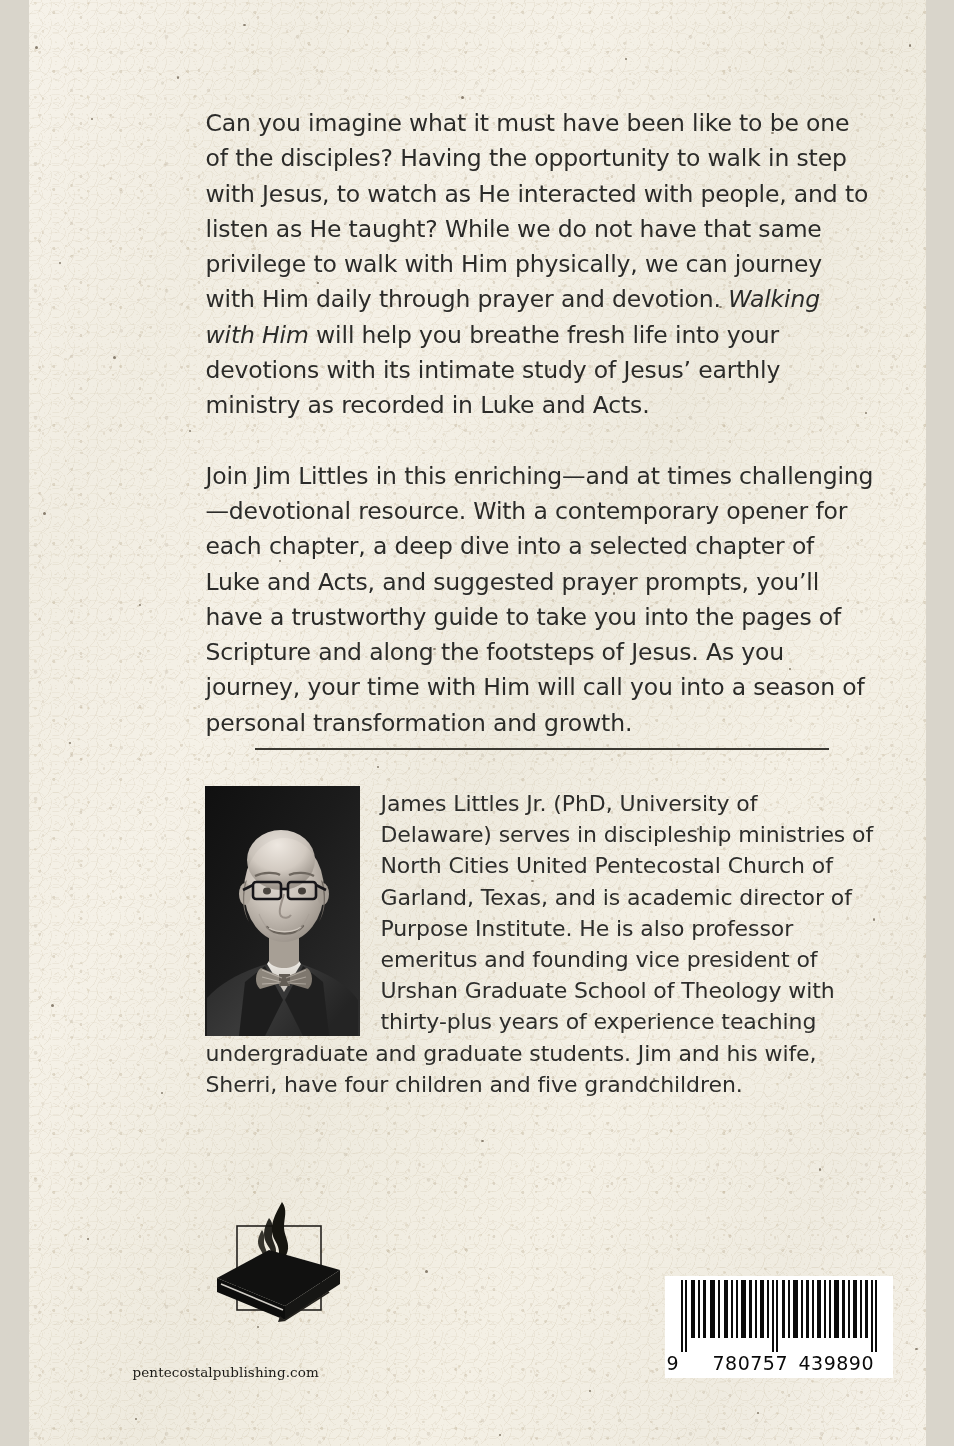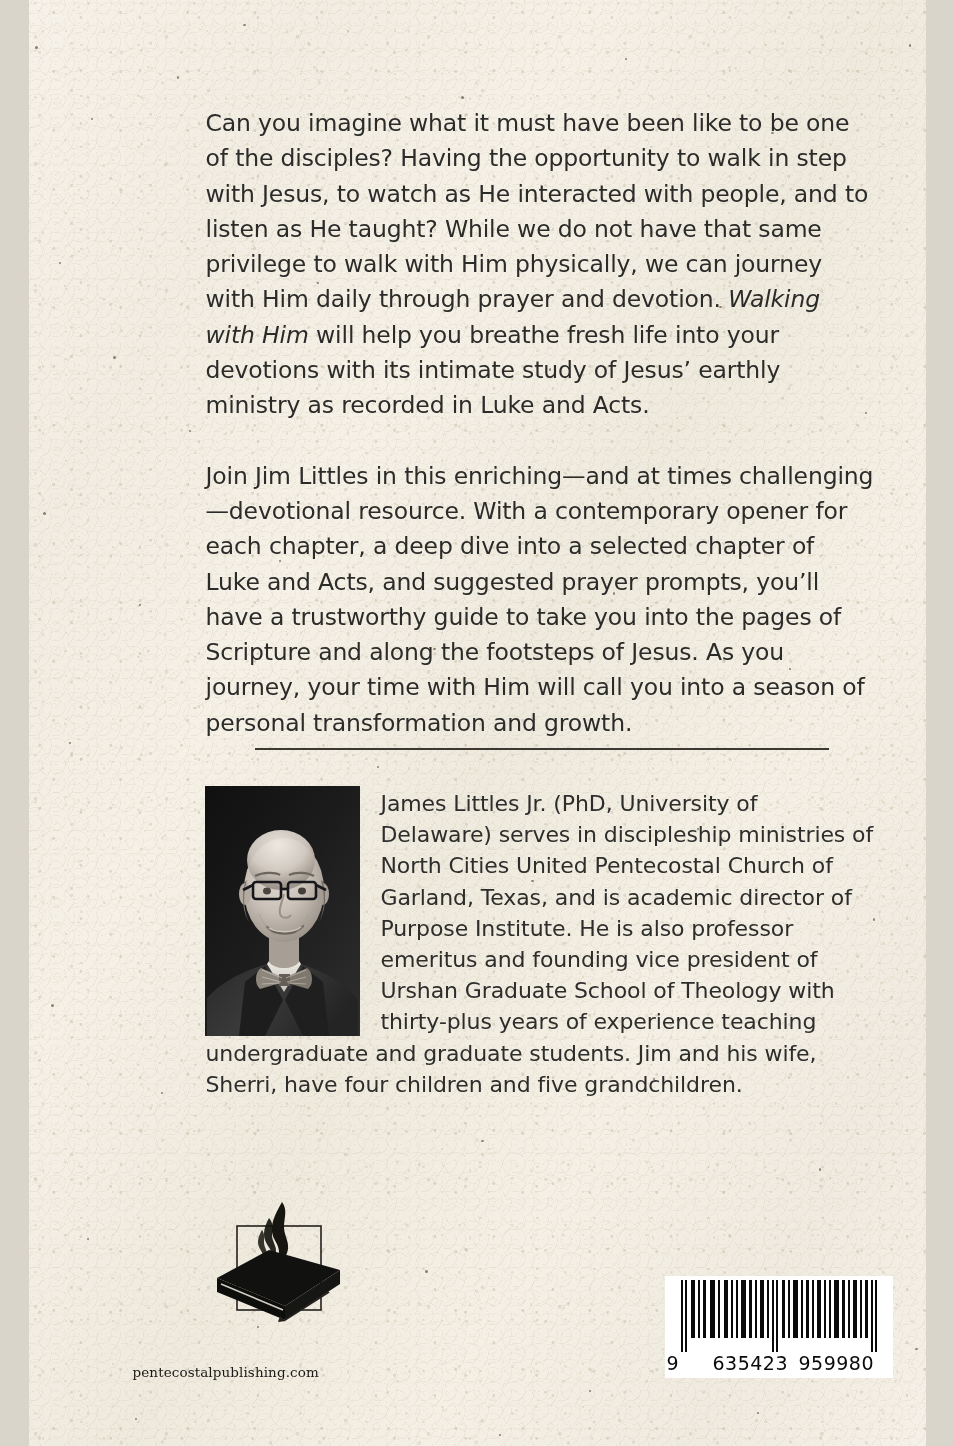--- a/index.html
+++ b/index.html
@@ -416,19 +416,19 @@
         <b style="left:171px; width:3px; height:58px;"></b>
         <b style="left:177px; width:2px; height:58px;"></b>
         <b style="left:182px; width:4px; height:58px;"></b>
         <b style="left:189px; width:2px; height:58px;"></b>
         <b style="left:194px; width:3px; height:58px;"></b>
         <b style="left:200px; width:2px; height:72px;"></b>
         <b style="left:204px; width:2px; height:72px;"></b>
       </div>
       <div class="barcode-digits">
         <span class="bc-lead">9</span>
-        <span class="bc-left">635423</span>
-        <span class="bc-right">959980</span>
+        <span class="bc-left">780757</span>
+        <span class="bc-right">439890</span>
       </div>
     </div>
 
   </div>
 </div>
 
 </body></html>

